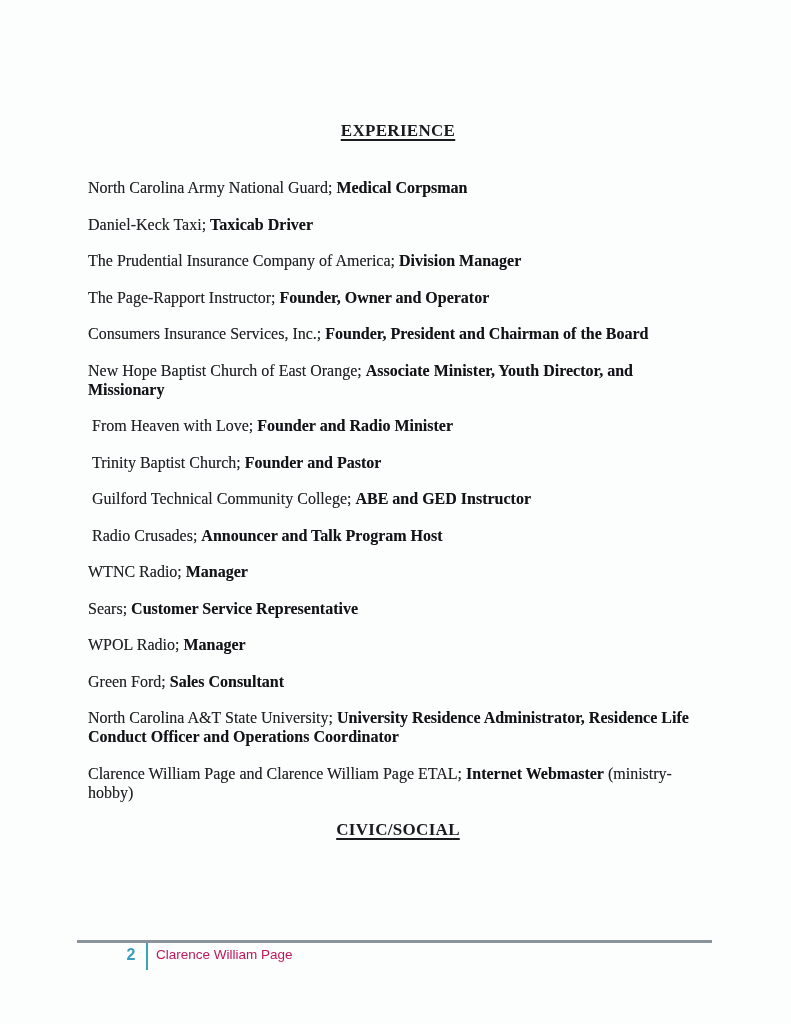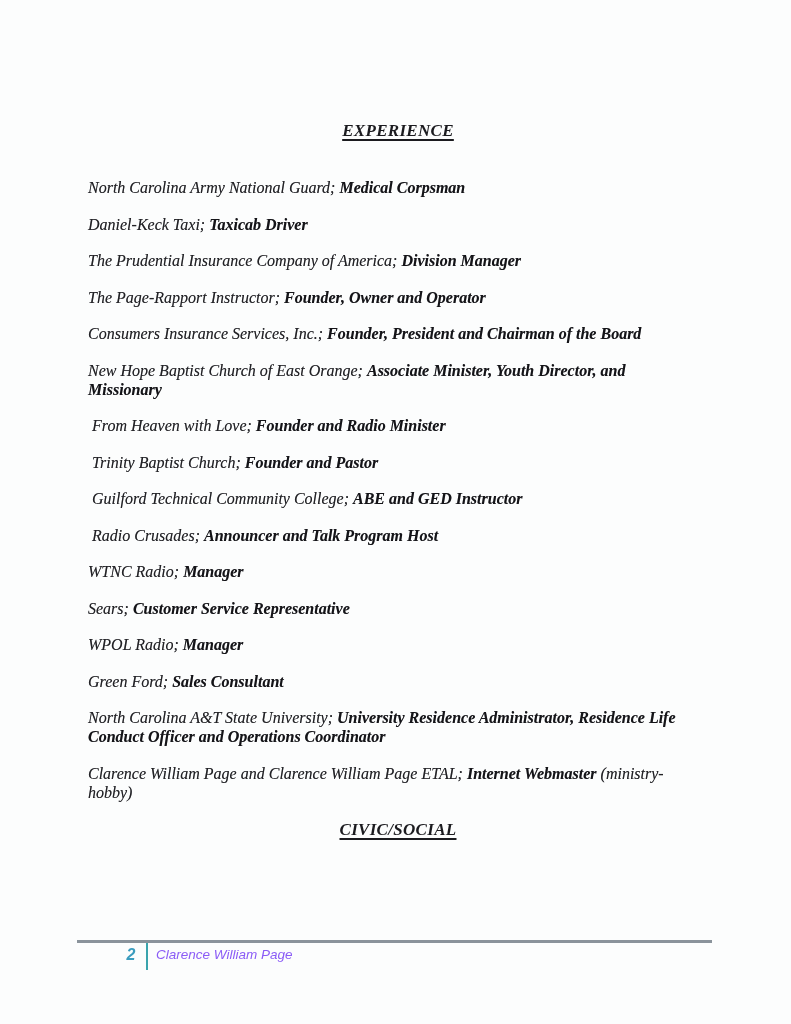--- a/index.html
+++ b/index.html
@@ -7,21 +7,20 @@
     padding: 0;
     background: #fbfcfd;
   }
   .page {
     position: relative;
     width: 791px;
     height: 1024px;
     background: #fcfdfd;
     overflow: hidden;
     font-family: "Liberation Serif", serif;
-    font-style: italic;
   }
   .content {
     position: absolute;
     left: 88px;
     top: 120px;
     width: 648px;
   }
   .sec-heading {
     width: 620px;
     margin: 0 0 37px 0;
@@ -78,21 +77,21 @@
     width: 2px;
     height: 27px;
   }
   .owner {
     position: absolute;
     left: 156px;
     top: 946px;
     font-family: "Liberation Sans", sans-serif;
     font-size: 13.5px;
     line-height: 17px;
-    color: #8b5cf6;
+    color: #be185d;
   }
 </style>
 </head>
 <body>
 
 <div class="page">
   <div class="content">
     <h1 class="sec-heading">EXPERIENCE</h1>
     <div id="exp-list">
   <p class="entry"><span>North Carolina Army National Guard; </span><span class="role">Medical Corpsman</span><span></span></p>

